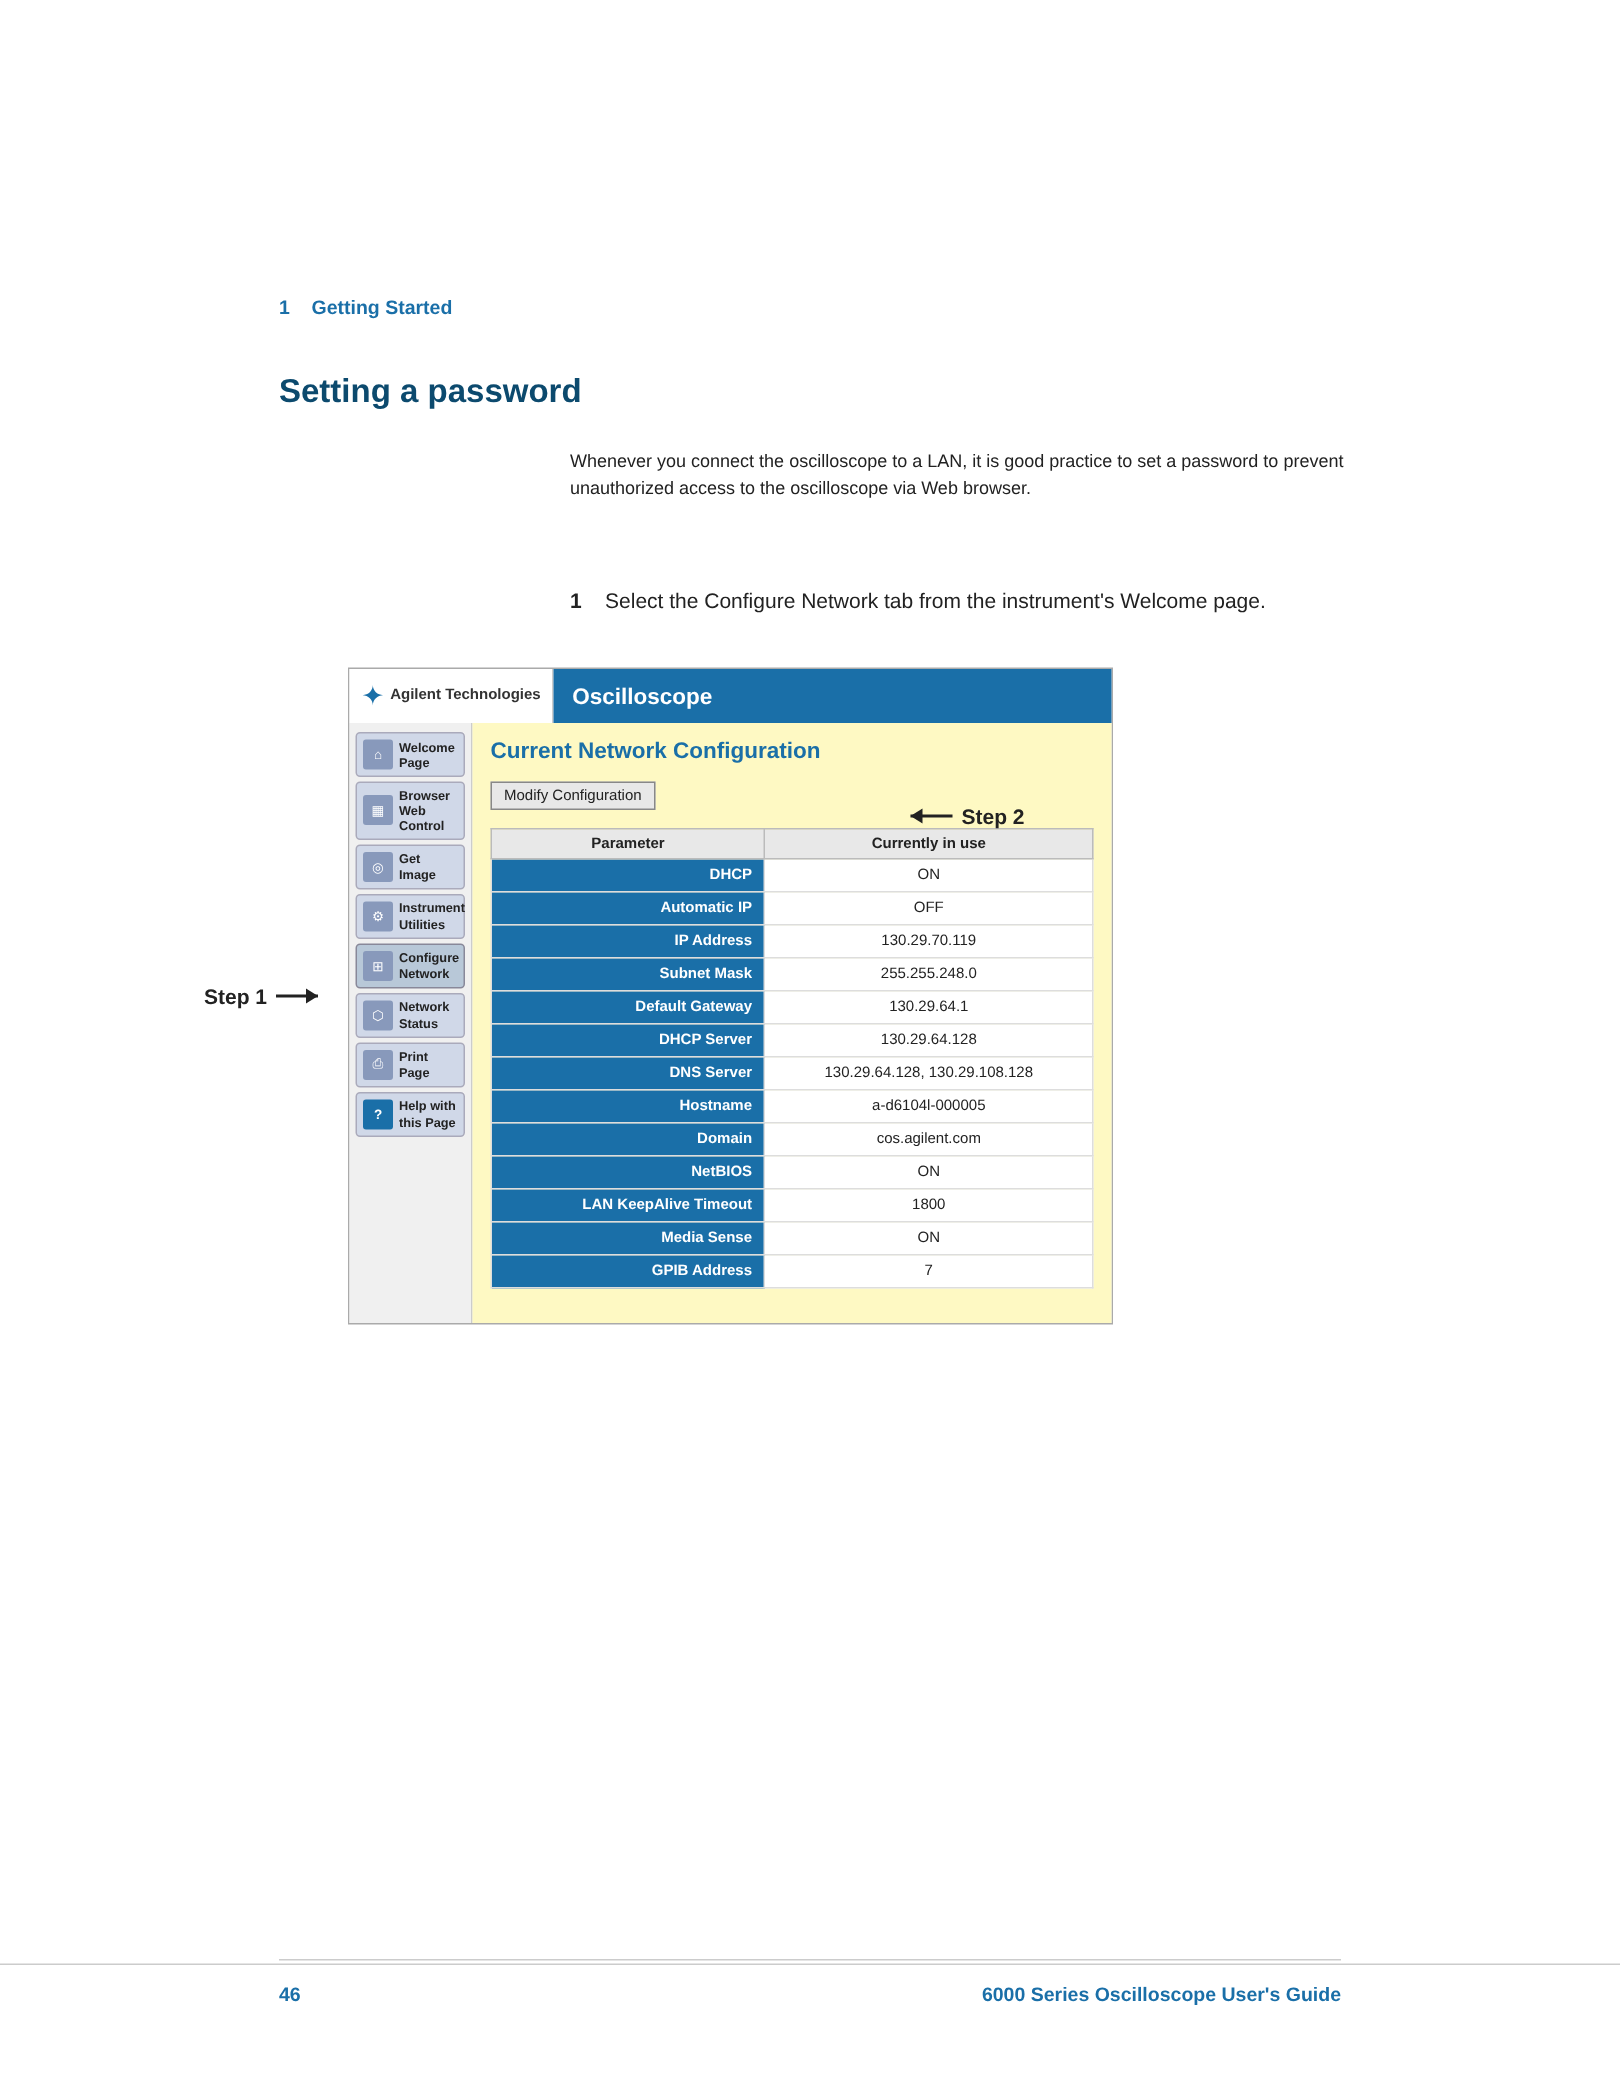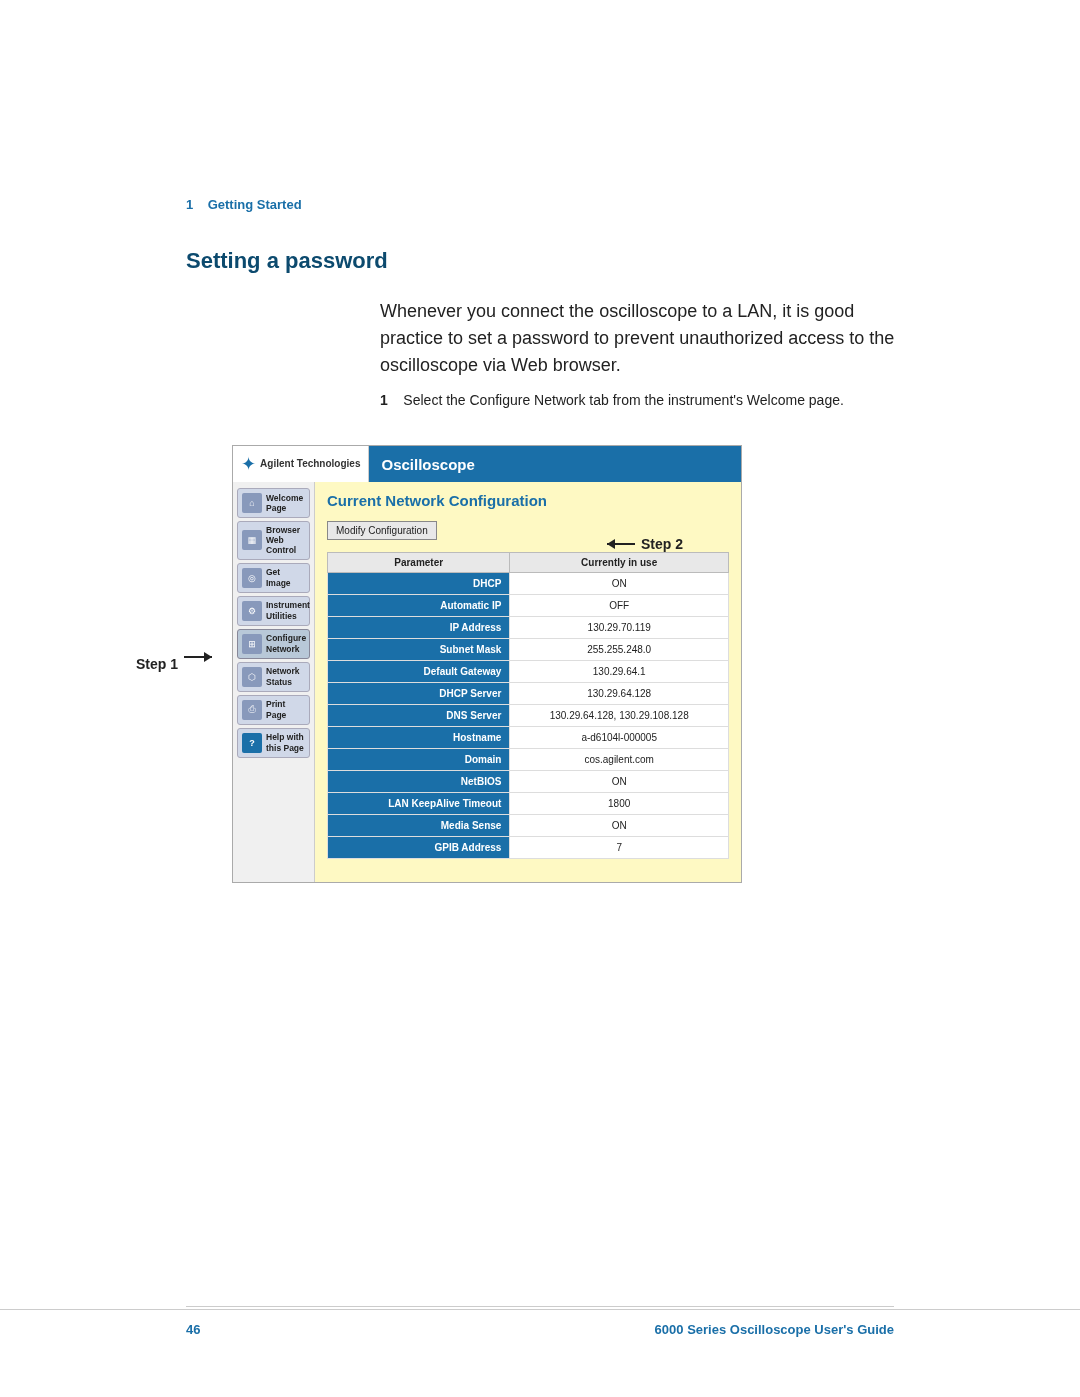--- a/index.html
+++ b/index.html
@@ -34,21 +34,21 @@
       font-weight: bold;
       color: #0c4a6e;
     }
 
     
     .intro-text {
       position: absolute;
       top: 298px;
       left: 380px;
       width: 540px;
-      font-size: 18px;
+      font-size: 12px;
       line-height: 1.5;
       color: #222;
     }
 
     
     .step1-text {
       position: absolute;
       top: 390px;
       left: 380px;
       width: 540px;
@@ -248,21 +248,21 @@
 
     
     .step1-label {
       position: absolute;
       top: 656px;
       left: 136px;
       font-size: 14px;
       font-weight: bold;
       color: #222;
       display: flex;
-      align-items: flex-start;
+      align-items: center;
       gap: 6px;
     }
     .arrow-right {
       display: inline-block;
       width: 28px;
       height: 2px;
       background: #222;
       position: relative;
     }
     .arrow-right::after {

